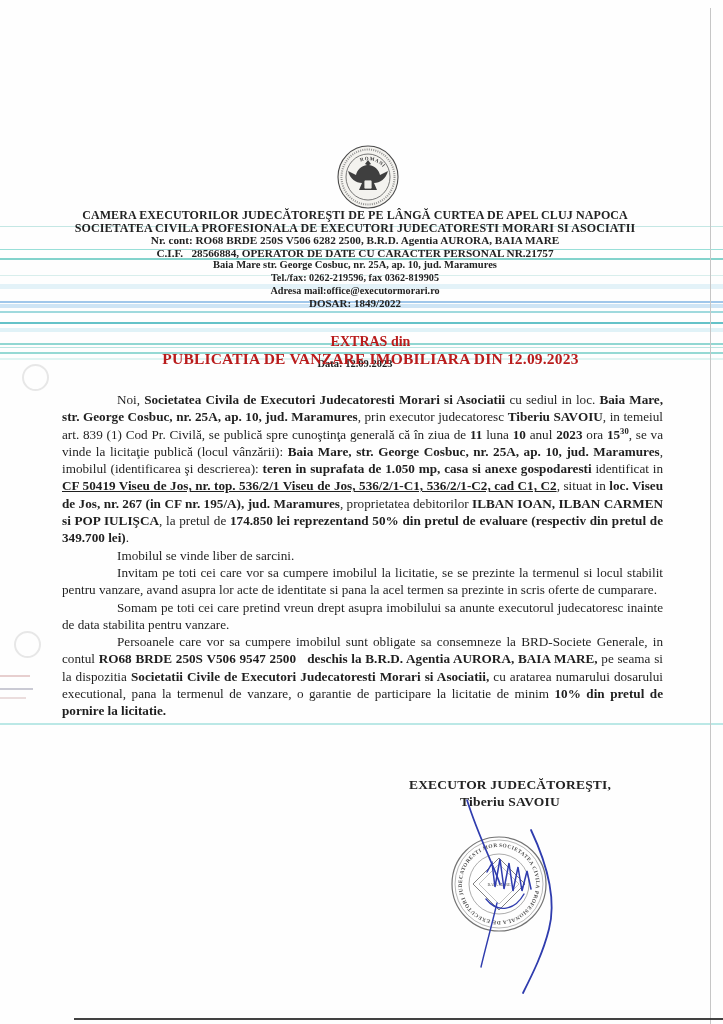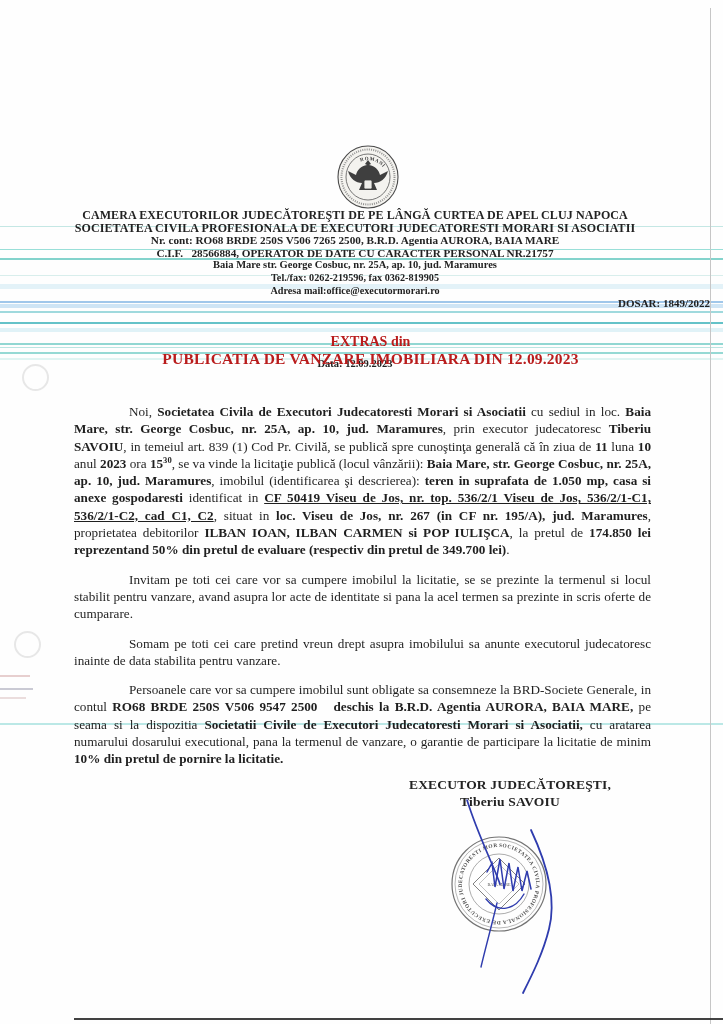--- a/index.html
+++ b/index.html
@@ -16,30 +16,30 @@
   .smudge { position:absolute; height:2px; pointer-events:none; }
   
   .emblem { position:absolute; left:335px; top:144px; width:66px; height:66px; }
   
   .letterhead { position:absolute; top:209px; left:0; right:13px; text-align:center; font-weight:bold; color:#222; }
   .letterhead div { line-height:12.6px; }
   .lh-1,.lh-2 { font-size:12px; letter-spacing:.1px; }
   .lh-3,.lh-4 { font-size:11.2px; }
   .lh-5 { font-size:10.5px; }
   .lh-6,.lh-7 { font-size:10.2px; }
-  .lh-8 { font-size:11px;text-align:right; }
+  .lh-8 { font-size:11px; }
   .lh-9 { font-size:10.5px;margin-top:48px; }
   
   .doc-title { position:absolute; top:334px; left:0; right:13px; text-align:center; font-weight:bold; color:#b91c1c;padding-left:31px; }
   .t1 { font-size:14px; line-height:16px; }
   .t2 { font-size:15.5px; line-height:17px; letter-spacing:.2px; }
   
   .body-text { position:absolute; top:391px; left:62px; width:601px; text-align:justify;
                font-size:13.2px; line-height:17.3px; color:#1f1f1f; }
-  .body-text p { margin:12px; text-indent:55px; }
+  .body-text p { margin:0; text-indent:55px; }
   .r-b { font-weight:bold; }
   .r-u { text-decoration:underline; }
   .r-sup { vertical-align:super; font-size:65%; line-height:0; }
   
   .sig-block { position:absolute; top:776px; left:380px; width:260px; text-align:center;
                font-weight:bold; font-size:13.5px; line-height:17px; color:#222; letter-spacing:.2px; }
   
   .stamp { position:absolute; left:400px; top:790px; width:260px; height:215px; }
 </style>
 </head>
@@ -83,36 +83,37 @@
         <textPath href="#emblem-arc" startOffset="28%">ROMANIA</textPath>
       </text>
       <path fill="#3f3f3f" d="M33 16 l3 4 -2 1 c6 1 10 5 11 10 l8 -4 c-2 8 -8 12 -14 12 l3 7 h-18 l3 -7 c-6 0 -12 -4 -14 -12 l8 4 c1 -5 5 -9 11 -10 l-2 -1 z"></path>
       <rect x="29" y="36" width="8" height="9" rx="1.5" fill="#efeeea" stroke="#3f3f3f" stroke-width=".8"></rect>
     </svg>
   </div>
 
   <div class="letterhead">
     <div class="lh-1">CAMERA EXECUTORILOR JUDECĂTOREŞTI DE PE LÂNGĂ CURTEA DE APEL CLUJ NAPOCA</div>
     <div class="lh-2">SOCIETATEA CIVILA PROFESIONALA DE EXECUTORI JUDECATORESTI MORARI SI ASOCIATII</div>
-    <div class="lh-3">Nr. cont: RO68 BRDE 250S V506 7265 2500, B.R.D. Agentia AURORA, BAIA MARE</div>
+    <div class="lh-3">Nr. cont: RO68 BRDE 250S V506 6282 2500, B.R.D. Agentia AURORA, BAIA MARE</div>
     <div class="lh-4">C.I.F.&nbsp;&nbsp; 28566884, OPERATOR DE DATE CU CARACTER PERSONAL NR.21757</div>
     <div class="lh-5">Baia Mare str. George Cosbuc, nr. 25A, ap. 10, jud. Maramures</div>
     <div class="lh-6">Tel./fax: 0262-219596, fax 0362-819905</div>
     <div class="lh-7">Adresa mail:office@executormorari.ro</div>
     <div class="lh-8">DOSAR: 1849/2022</div>
     <div class="lh-9">Data: 12.09.2023</div>
   </div>
 
   <div class="doc-title">
     <div class="t1">EXTRAS din</div>
     <div class="t2">PUBLICATIA DE VANZARE IMOBILIARA DIN 12.09.2023</div>
   </div>
 
   <div class="body-text">
     <p><span>Noi, </span><span class="r-b">Societatea Civila de Executori Judecatoresti Morari si Asociatii</span><span> cu sediul in loc. </span><span class="r-b">Baia Mare, str. George Cosbuc, nr. 25A, ap. 10, jud. Maramures</span><span>, prin executor judecatoresc </span><span class="r-b">Tiberiu SAVOIU</span><span>, in temeiul art. 839 (1) Cod Pr. Civilă, se publică spre cunoştinţa generală că în ziua de </span><span class="r-b">11</span><span> luna </span><span class="r-b">10</span><span> anul </span><span class="r-b">2023</span><span> ora </span><span class="r-b">15</span><span class="r-b r-sup">30</span><span>, se va vinde la licitaţie publică (locul vânzării): </span><span class="r-b">Baia Mare, str. George Cosbuc, nr. 25A, ap. 10, jud. Maramures</span><span>, imobilul (identificarea şi descrierea): </span><span class="r-b">teren in suprafata de 1.050 mp, casa si anexe gospodaresti</span><span> identificat in </span><span class="r-b r-u">CF 50419 Viseu de Jos, nr. top. 536/2/1 Viseu de Jos, 536/2/1-C1, 536/2/1-C2, cad C1, C2</span><span>, situat in </span><span class="r-b">loc. Viseu de Jos, nr. 267 (in CF nr. 195/A), jud. Maramures</span><span>, proprietatea debitorilor </span><span class="r-b">ILBAN IOAN, ILBAN CARMEN si POP IULIŞCA</span><span>, la pretul de </span><span class="r-b">174.850 lei reprezentand 50% din pretul de evaluare (respectiv din pretul de 349.700 lei)</span><span>.</span></p>
+    <p><span>Imobilul se vinde liber de sarcini.</span></p>
     <p><span>Invitam pe toti cei care vor sa cumpere imobilul la licitatie, se se prezinte la termenul si locul stabilit pentru vanzare, avand asupra lor acte de identitate si pana la acel termen sa prezinte in scris oferte de cumparare.</span></p>
     <p><span>Somam pe toti cei care pretind vreun drept asupra imobilului sa anunte executorul judecatoresc inainte de data stabilita pentru vanzare.</span></p>
     <p><span>Persoanele care vor sa cumpere imobilul sunt obligate sa consemneze la BRD-Societe Generale, in contul </span><span class="r-b">RO68 BRDE 250S V506 9547 2500</span><span>&nbsp; &nbsp;</span><span class="r-b">deschis la B.R.D. Agentia AURORA, BAIA MARE,</span><span> pe seama si la dispozitia </span><span class="r-b">Societatii Civile de Executori Judecatoresti Morari si Asociatii,</span><span> cu aratarea numarului dosarului executional, pana la termenul de vanzare, o garantie de participare la licitatie de minim </span><span class="r-b">10% din pretul de pornire la licitatie.</span></p>
   </div>
 
   <div class="sig-block">
     <div>EXECUTOR JUDECĂTOREŞTI,</div>
     <div>Tiberiu SAVOIU</div>
   </div>
 

